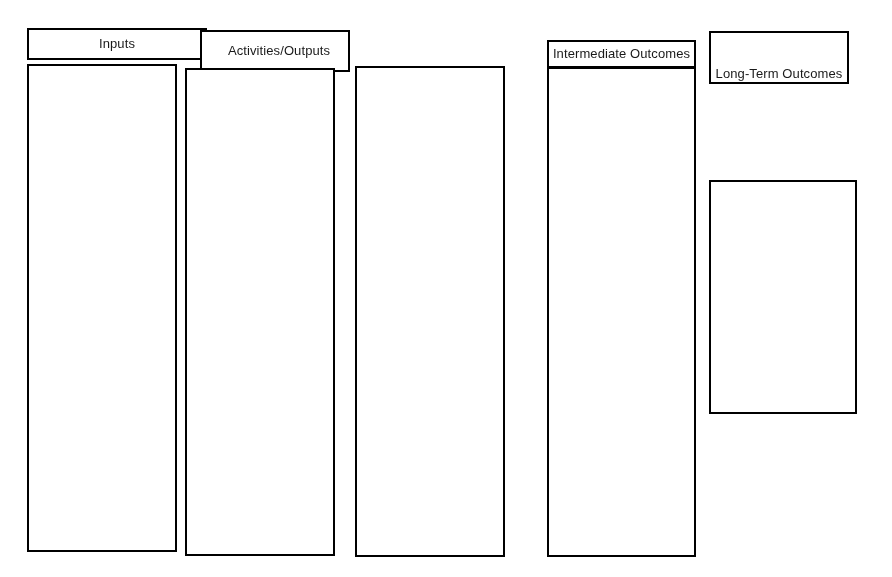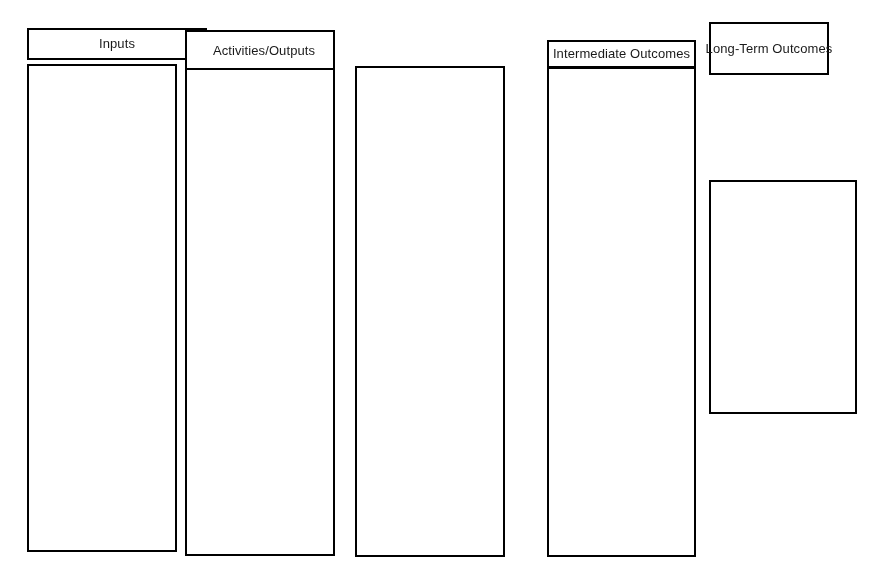--- a/index.html
+++ b/index.html
@@ -50,30 +50,30 @@
 </head>
 <body>
 
 <div id="canvas">
 
   <div class="box header-box" style="left:27px; top:28px; width:180px; height:32px;">
     <span class="header-label">Inputs</span>
   </div>
   <div class="box body-box" style="left:27px; top:64px; width:150px; height:488px;"></div>
 
-  <div class="box header-box" style="left:185px; top:30px; width:150px; height:42px;padding-left:8px;">
+  <div class="box header-box" style="left:200px; top:30px; width:150px; height:42px;padding-left:8px;">
     <span class="header-label">Activities/Outputs</span>
   </div>
   <div class="box body-box" style="left:185px; top:68px; width:150px; height:488px;"></div>
 
   <div class="box body-box" style="left:355px; top:66px; width:150px; height:491px;"></div>
 
   <div class="box header-box" style="left:547px; top:40px; width:149px; height:28px;align-items:center;">
     <span class="header-label">Intermediate Outcomes</span>
   </div>
   <div class="box body-box" style="left:547px; top:67px; width:149px; height:490px;"></div>
 
-  <div class="box header-box col-5-header" style="left:709px; top:22px; width:120px; height:53px;">
+  <div class="box header-box col-5-header" style="left:709px; top:31px; width:140px; height:53px;align-items:flex-end;">
     <span class="header-label">Long-Term Outcomes</span>
   </div>
   <div class="box body-box" style="left:709px; top:180px; width:148px; height:234px;"></div>
 
 </div>
 
 </body></html>

